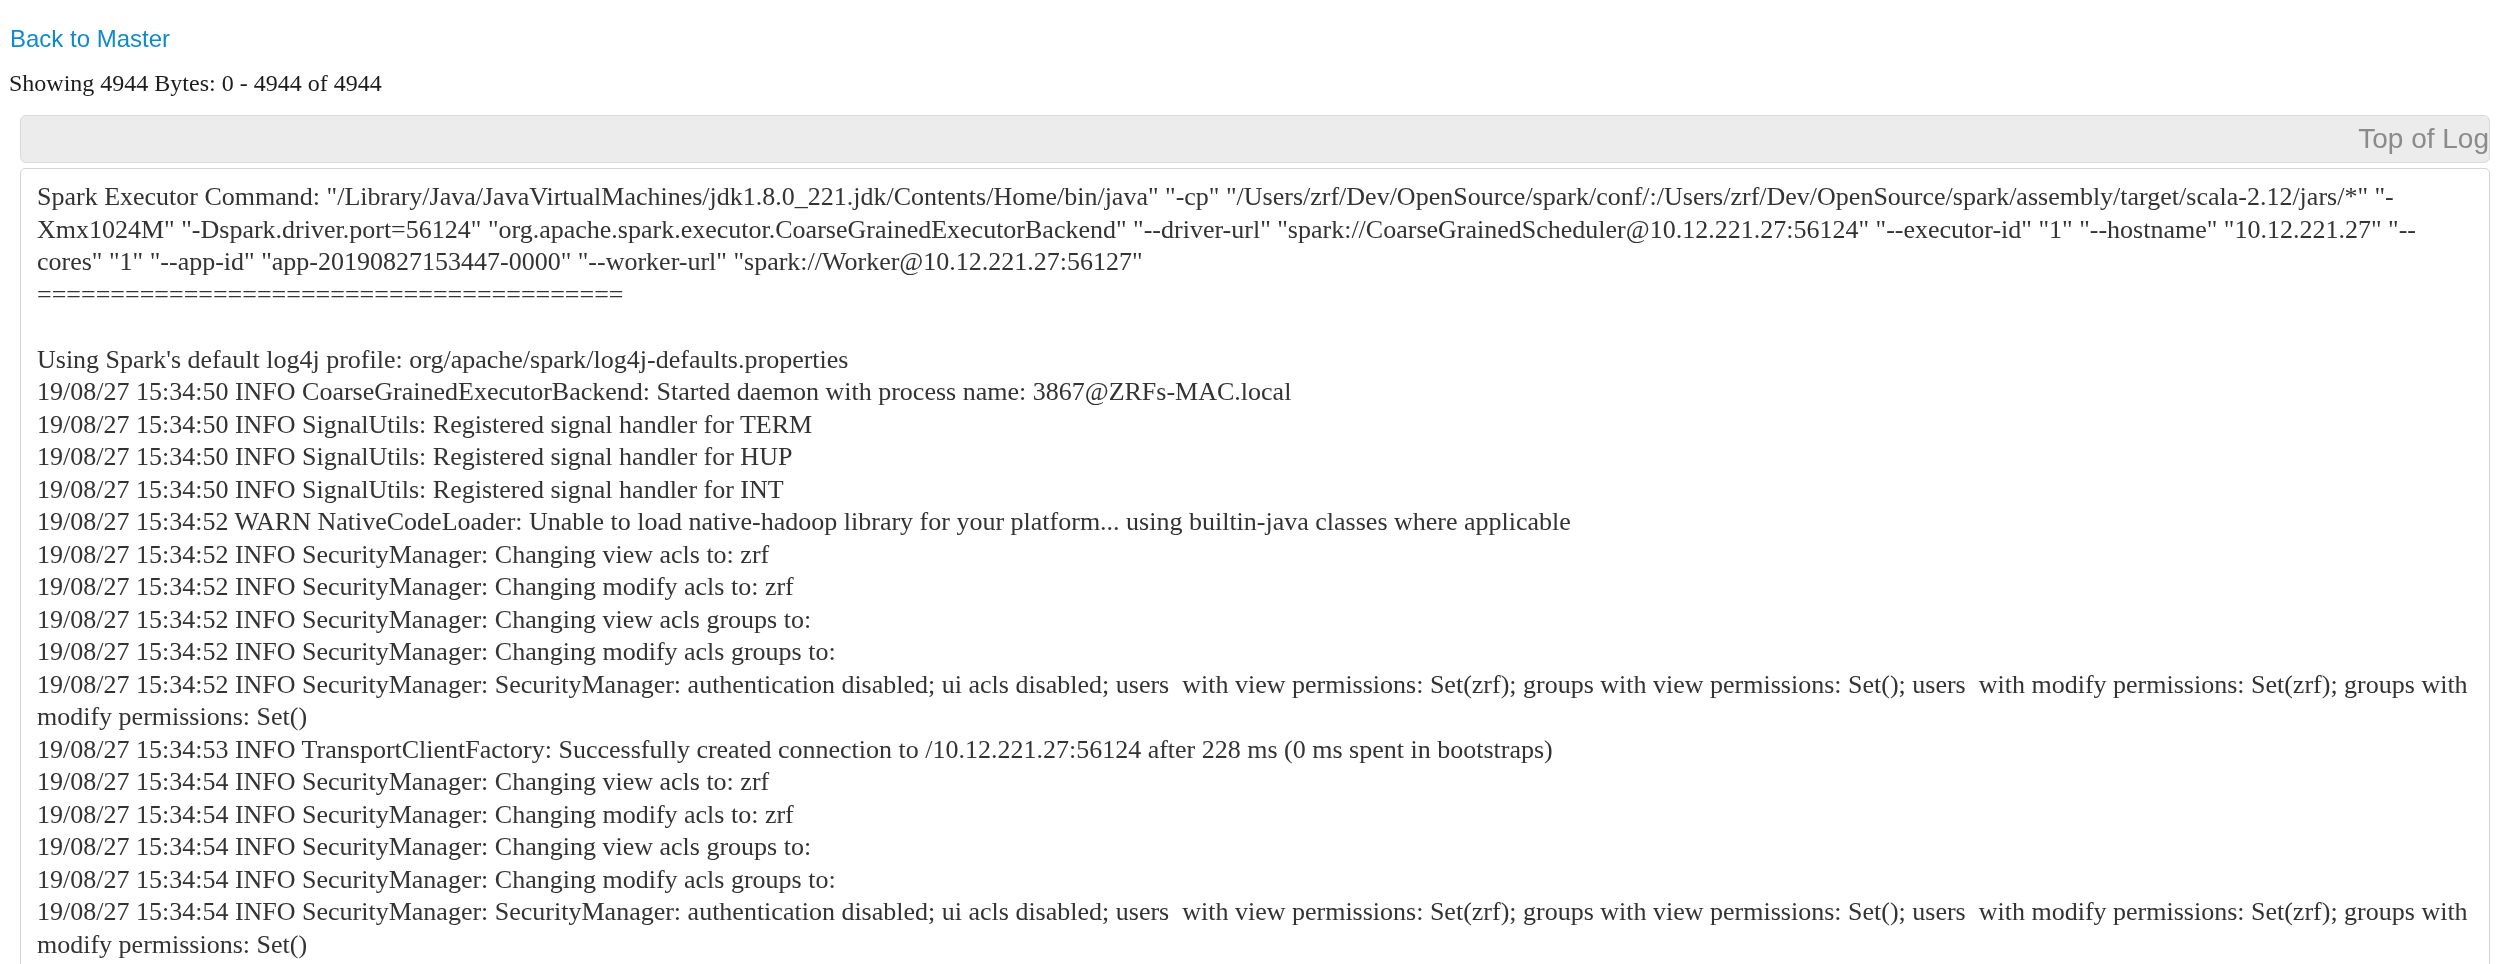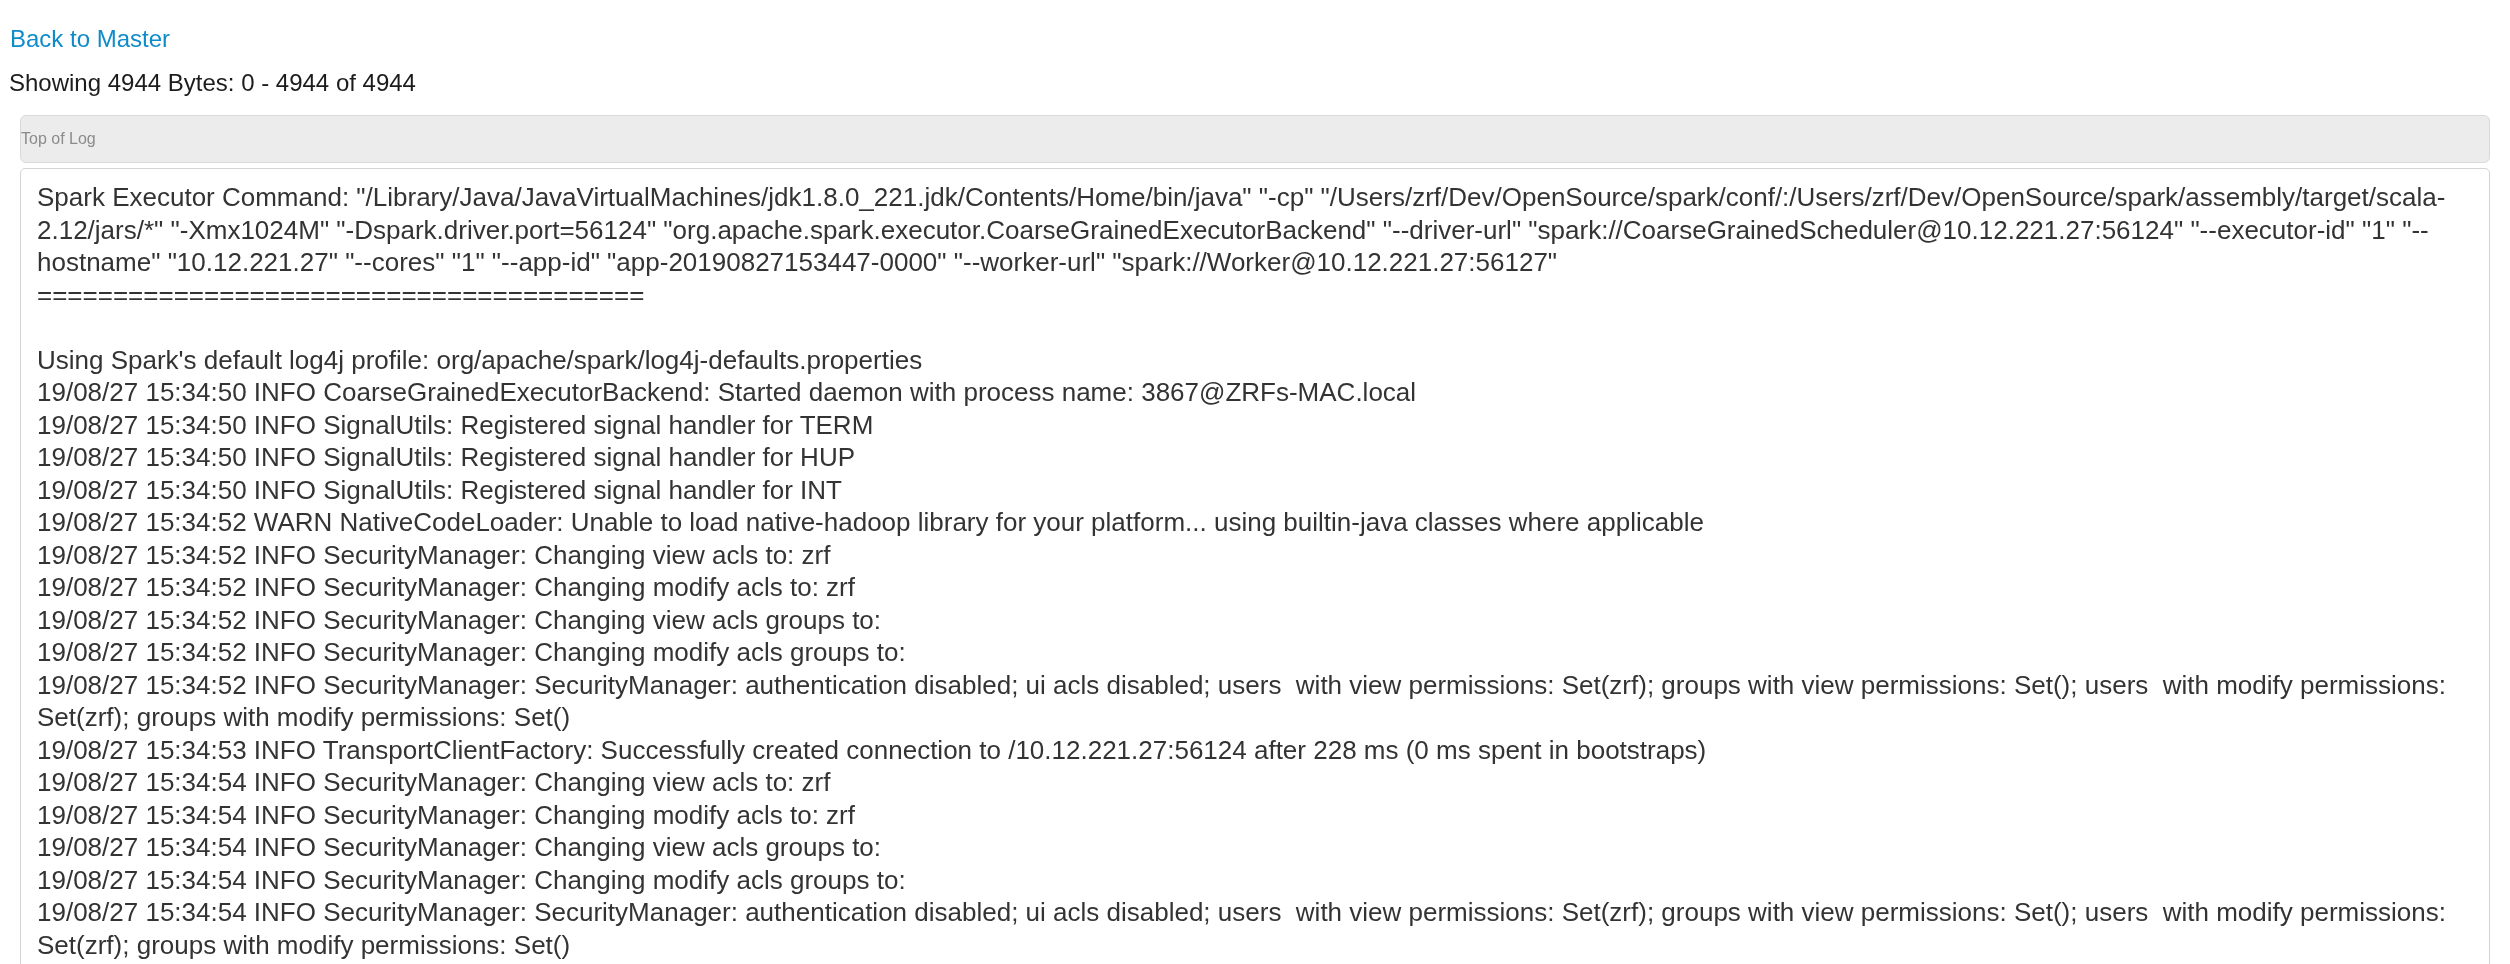--- a/index.html
+++ b/index.html
@@ -24,46 +24,47 @@
     line-height: 30px;
     color: #0f8bca;
     text-decoration: none;
     cursor: pointer;
   }
   .byte-range {
     margin: 14px 0 0 9px;
     font-size: 24px;
     line-height: 30px;
     color: #1c1c1c;
+    font-family: Liberation Serif, serif;
   }
   .log-panel {
     margin: 17px 20px 0 20px;
   }
   .log-panel-header {
     background: #ececec;
     border: 1px solid #d9d9d9;
     border-radius: 6px;
     height: 46px;
     line-height: 46px;
-    text-align: left;
-    font-size: 16px;
+    text-align: right;
+    font-size: 28px;
     color: #8b8b8b;
   }
   .log-panel-body {
     margin-top: 5px;
     background: #ffffff;
     border: 1px solid #d4d4d4;
     border-radius: 5px;
     padding: 12px 16px 20px 16px;
     min-height: 900px;
     box-sizing: border-box;
   }
   .log-text {
     margin: 0;
-    font-family: Liberation Sans, sans-serif;
+    font-family: Liberation Serif, serif;
     font-size: 26px;
     line-height: 32.5px;
     color: #333333;
     white-space: pre-wrap;
     word-wrap: normal;
   }
 </style>
 </head>
 <body>
 

